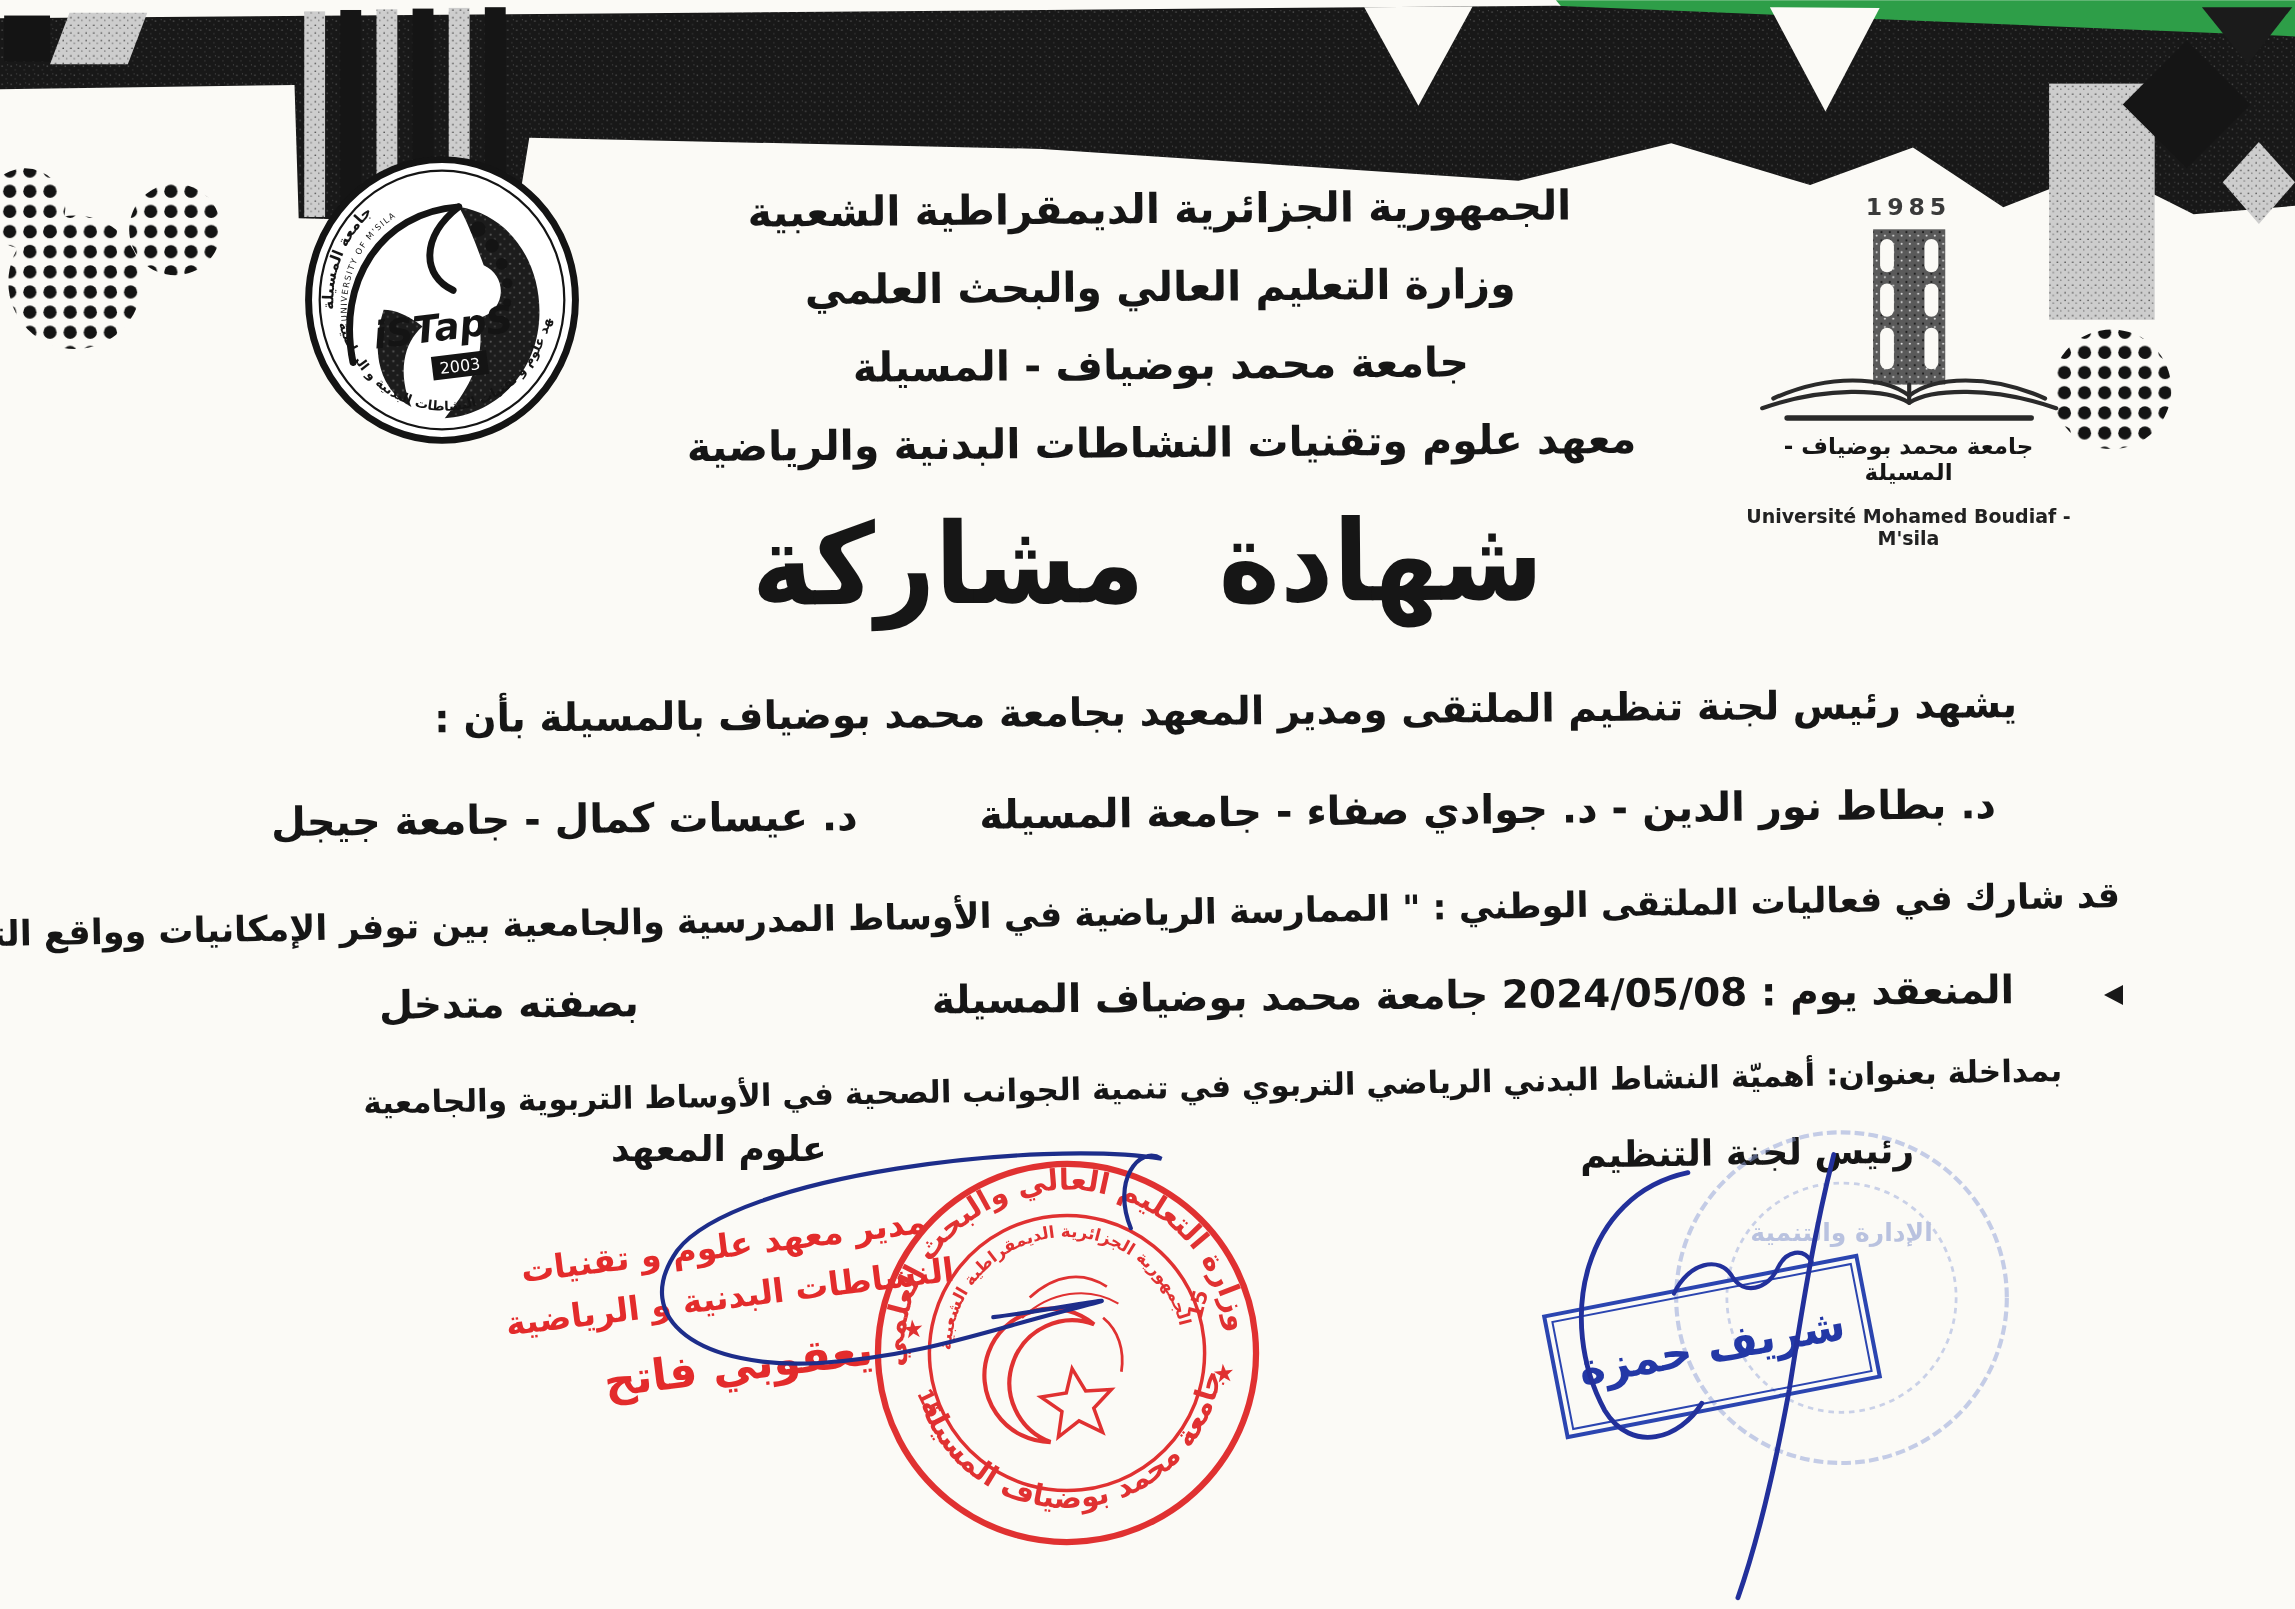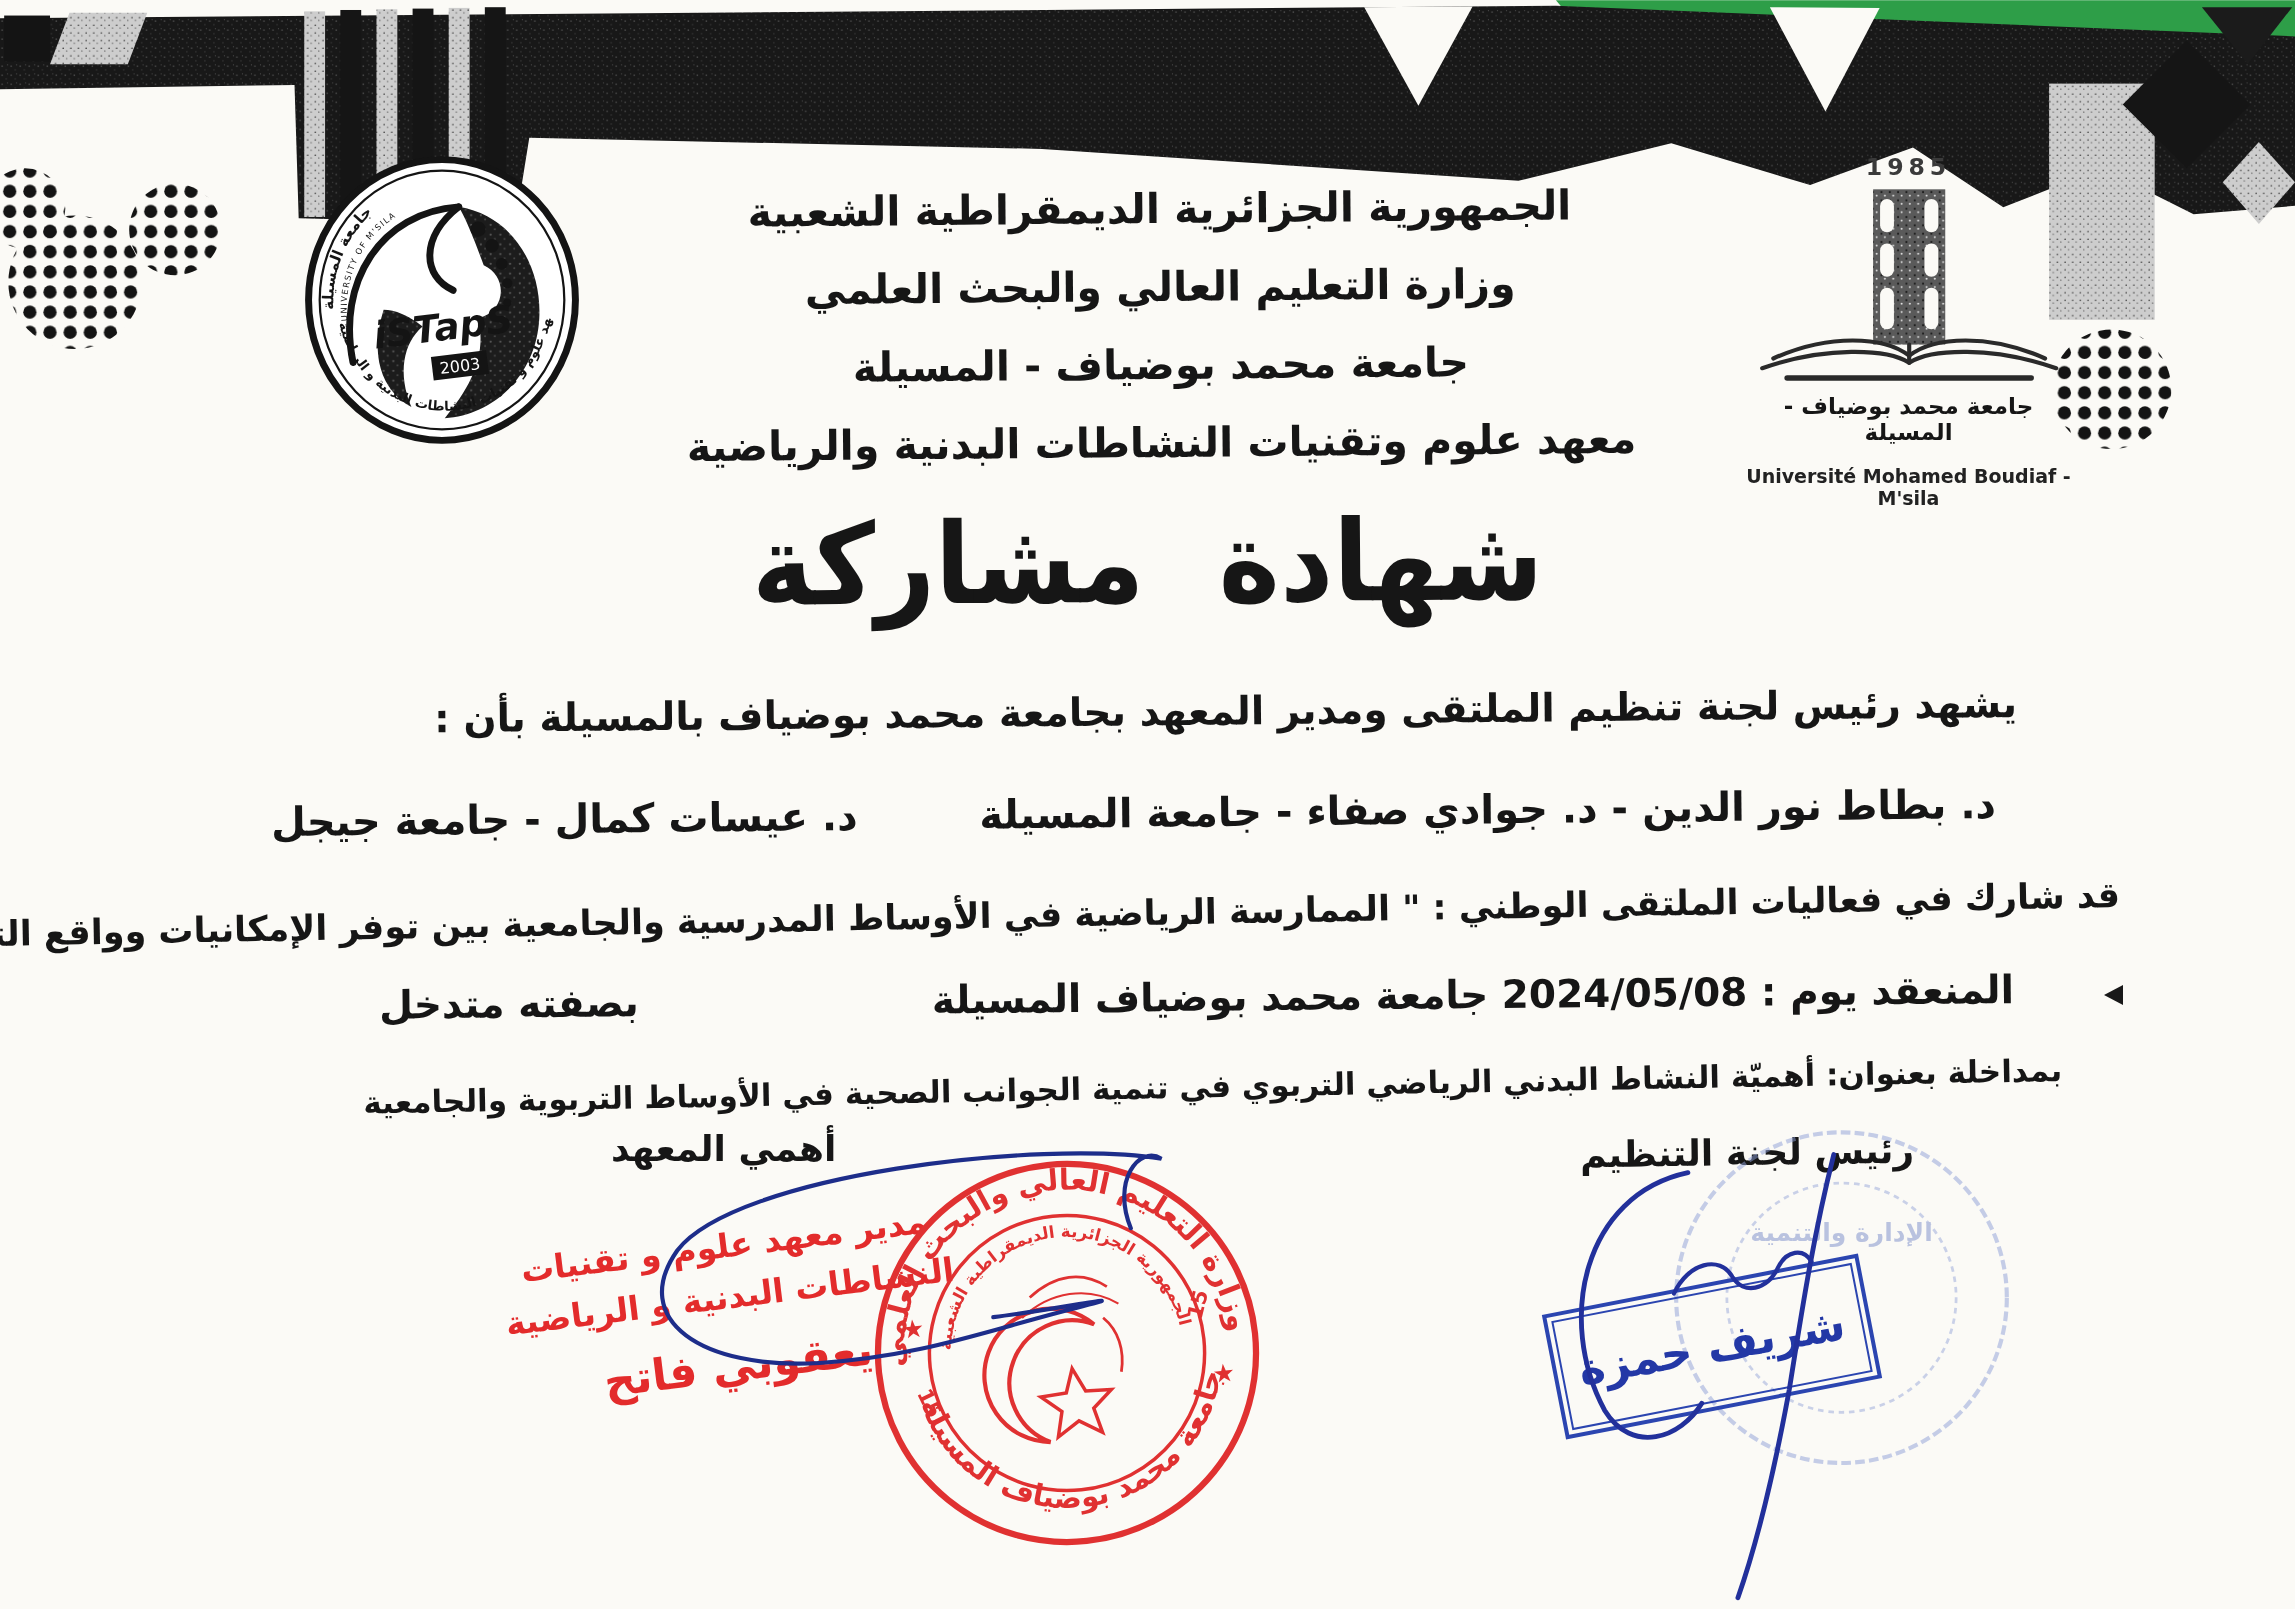--- a/index.html
+++ b/index.html
@@ -8,21 +8,21 @@
     font-family:"DejaVu Sans","Liberation Sans",sans-serif;color:#161616;
   }
   .abs{position:absolute;}
   .ar{direction:rtl;unicode-bidi:plaintext;}
   .nowrap{white-space:nowrap;}
   
   .header-center{left:667px;top:170px;width:987px;text-align:center;font-weight:bold;
     font-size:41px;line-height:78px;transform:rotate(-0.5deg);}
   .logo-left{left:303px;top:154px;}
   .logo-right{left:1742px;top:153px;width:333px;text-align:center;}
-  .logo-year{font-size:23.6px;letter-spacing:4.9px;color:#3a3a3a;font-weight:bold;}
+  .logo-year{font-size:23.6px;letter-spacing:4.9px;color:#3a3a3a;font-weight:bold;margin-top:40px;}
   .logo-ar{font-size:23px;font-weight:bold;margin-top:1.4px;}
   .logo-fr{font-size:19px;font-weight:bold;color:#222;margin-top:20px;}
   
   .title{left:0;top:502px;width:100%;text-align:center;font-size:104px;font-weight:800;
     word-spacing:38px;transform:rotate(-0.4deg) scaleY(1.08);}
   
   .bline{font-weight:bold;}
   .l1{top:681px;right:278px;font-size:39px;transform:rotate(-0.55deg);transform-origin:right center;}
   .l2{top:781px;left:271px;right:299px;display:flex;justify-content:space-between;font-size:40px;
       transform:rotate(-0.6deg);transform-origin:right center;}
@@ -193,21 +193,21 @@
       <span>2024/05/08</span>
       <span>جامعة محمد بوضياف المسيلة</span>
     </span>
     <span class="nowrap">بصفته متدخل</span>
   </div>
 
   <div class="abs bline ar nowrap l5">بمداخلة بعنوان: أهميّة النشاط البدني الرياضي التربوي في تنمية الجوانب الصحية في الأوساط التربوية والجامعية</div>
 
   <div class="abs bullet"></div>
 
-  <div class="abs sig-label ar sig-director">أهمي المعهد</div>
+  <div class="abs sig-label ar sig-director">علوم المعهد</div>
   <div class="abs sig-label ar sig-committee">رئيس لجنة التنظيم</div>
 
   <svg class="abs" style="left:1626px;top:1124px" width="431" height="389" viewBox="0 0 620 560" opacity="0.5">
     <circle cx="310" cy="250" r="238" fill="none" stroke="#8fa0d8" stroke-width="6" stroke-dasharray="14 6"></circle>
     <circle cx="310" cy="250" r="165" fill="none" stroke="#98a8da" stroke-width="4" stroke-dasharray="8 7"></circle>
     <text x="310" y="168" text-anchor="middle" font-size="36" font-weight="bold" fill="#7a8cc9">الإدارة والتنمية</text>
   </svg>
 
   <div class="abs red-stamp ar" style="color:#e32b2b">
     <div class="rs1">مدير معهد علوم و تقنيات</div>

